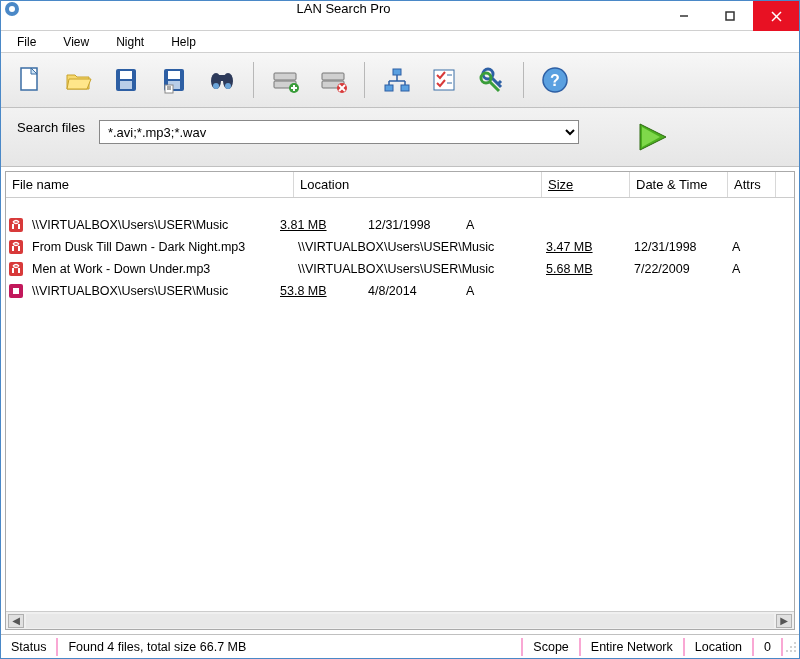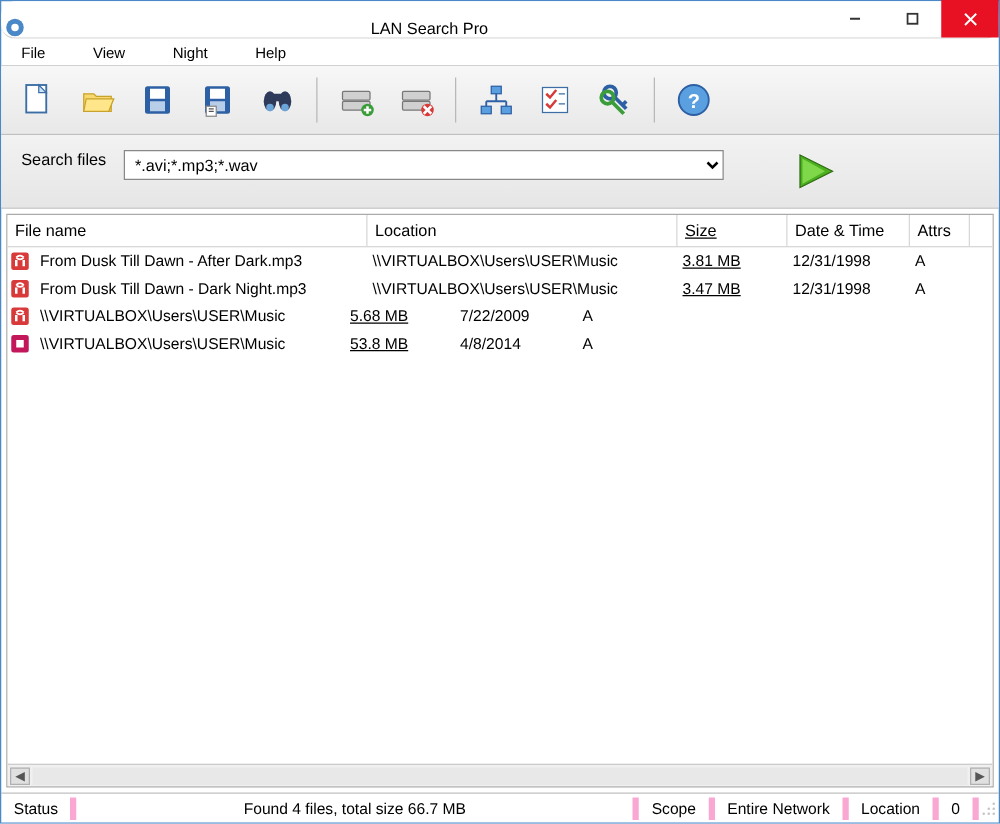--- a/index.html
+++ b/index.html
@@ -1,49 +1,49 @@
 <!DOCTYPE html>
 <html><head>
 <meta charset="utf-8">
 <style>
 * { box-sizing: border-box; margin: 0; padding: 0; }
 body { font-family: "Segoe UI", Tahoma, sans-serif; font-size: 12px; background: #fff; }
 .window { width: 800px; height: 659px; border: 1px solid #4a88c7; display: flex; flex-direction: column; background: #fff; }
-.titlebar { height: 30px; background: #fff; display: flex; align-items: flex-end; padding-left: 3px; border-bottom: 1px solid #d0d0d0; border-radius: 11px; }
+.titlebar { height: 30px; background: #fff; display: flex; align-items: flex-start; padding-left: 3px; border-bottom: 1px solid #d0d0d0; }
 .titlebar .app-icon { width: 16px; height: 16px; margin-right: 6px; }
 .titlebar .title { flex: 1; text-align: center; font-size: 13px; color: #000; }
 .titlebar .controls { display: flex; }
 .titlebar .ctl { width: 46px; height: 30px; display: flex; align-items: center; justify-content: center; cursor: pointer; }
 .titlebar .ctl.close { background: #e81123; color: #fff; }
-.menubar { height: 22px; display: flex; align-items: center; padding: 0 6px; gap: 18px; border-bottom: 1px solid #d0d0d0; }
+.menubar { height: 22px; display: flex; align-items: center; padding: 0 6px; gap: 7px; border-bottom: 1px solid #d0d0d0; }
 .menubar .menu-item { padding: 2px 10px; cursor: pointer; }
 .toolbar { padding: 6px 8px; background: linear-gradient(#f7f7f7,#e8e8e8); border-bottom: 1px solid #c0c0c0; display: flex; align-items: center; gap: 6px; }
 .toolbar .sep { width: 1px; height: 36px; background: #b8b8b8; margin: 0 4px; }
 .tbtn { width: 42px; height: 42px; display: flex; align-items: center; justify-content: center; cursor: pointer; border: 1px solid transparent; border-radius: 3px; }
 .search-row { padding: 12px 16px; background: linear-gradient(#f2f2f2,#e6e6e6); border-bottom: 1px solid #c0c0c0; display: flex; align-items: flex-start; gap: 14px; }
 .search-row label { font-size: 13px; }
 .search-row select { flex: 1; max-width: 480px; height: 24px; font-size: 13px; padding: 2px 4px; border: 1px solid #888; background: #fff; }
 .play-btn { width: 40px; height: 34px; display: flex; align-items: center; justify-content: center; cursor: pointer; margin-left: 40px; }
-.results { flex: 1; display: flex; flex-direction: column; border: 1px solid #aaa; margin: 4px; overflow: hidden; }
+.results { flex: 1; display: flex; flex-direction: column; border: 1px solid #aaa; margin: 4px; overflow: hidden; gap: 16px; }
 .header-row { display: flex; background: #fff; border-bottom: 1px solid #ccc; }
 .header-row .col { padding: 5px 6px; border-right: 1px solid #d8d8d8; font-size: 13px; color: #000; cursor: pointer; }
 .col-name { width: 288px; }
 .col-loc { width: 248px; }
 .col-size { width: 88px; text-decoration: underline; }
 .col-date { width: 98px; }
 .col-attr { width: 48px; }
 .rows { flex: 1; overflow-y: auto; background: #fff; }
 .row { display: flex; align-items: center; height: 22px; }
 .row .cell { padding: 2px 4px; font-size: 12.5px; white-space: nowrap; overflow: hidden; text-overflow: ellipsis; }
 .row .file-icon { width: 16px; height: 16px; margin: 0 4px 0 2px; flex-shrink: 0; }
 .scrollbar-h { height: 18px; background: #f0f0f0; border-top: 1px solid #ccc; display: flex; align-items: center; justify-content: space-between; padding: 0 2px; }
 .scrollbar-h .arrow { width: 16px; height: 14px; background: #e0e0e0; border: 1px solid #b0b0b0; display: flex; align-items: center; justify-content: center; cursor: pointer; font-size: 10px; color: #555; }
 .scrollbar-h .track { flex: 1; height: 14px; margin: 0 2px; background: #e8e8e8; }
 .statusbar { height: 24px; border-top: 1px solid #c0c0c0; display: flex; align-items: center; font-size: 12.5px; }
-.statusbar .pane { padding: 2px 10px; border-right: 5px solid #f9a8d4; text-align: center; }
+.statusbar .pane { padding: 2px 10px; border-right: 2px solid #f9a8d4; }
 .statusbar .pane:last-child { border-right: none; }
 .statusbar .flex { flex: 1; }
 .grip { width: 16px; height: 16px; margin-left: auto; opacity: .5; }
 </style>
 </head>
 <body>
 
 <div class="window">
 
   <div class="titlebar">
@@ -200,21 +200,20 @@
       <div class="col col-attr">Attrs</div>
     </div>
     <div class="rows" id="rows">
         <div class="row">
           <span class="file-icon"><svg width="16" height="16">
               <rect x="1" y="1" width="14" height="14" fill="#d83a3a" rx="2"></rect>
               <path d="M5 5 Q8 2 11 5 M5 5 Q8 8 11 5" fill="none" stroke="#fff" stroke-width="1.5"></path>
               <rect x="4" y="7" width="2" height="5" fill="#fff"></rect>
               <rect x="10" y="7" width="2" height="5" fill="#fff"></rect>
             </svg></span>
-          <span class="cell" style="width:266px">From Dusk Till Dawn - After Dark.mp3</span>
           <span class="cell col-loc">\\VIRTUALBOX\Users\USER\Music</span>
           <span class="cell col-size">3.81 MB</span>
           <span class="cell col-date">12/31/1998</span>
           <span class="cell col-attr">A</span>
         </div>
         <div class="row">
           <span class="file-icon"><svg width="16" height="16">
               <rect x="1" y="1" width="14" height="14" fill="#d83a3a" rx="2"></rect>
               <path d="M5 5 Q8 2 11 5 M5 5 Q8 8 11 5" fill="none" stroke="#fff" stroke-width="1.5"></path>
               <rect x="4" y="7" width="2" height="5" fill="#fff"></rect>
@@ -226,20 +225,21 @@
           <span class="cell col-date">12/31/1998</span>
           <span class="cell col-attr">A</span>
         </div>
         <div class="row">
           <span class="file-icon"><svg width="16" height="16">
               <rect x="1" y="1" width="14" height="14" fill="#d83a3a" rx="2"></rect>
               <path d="M5 5 Q8 2 11 5 M5 5 Q8 8 11 5" fill="none" stroke="#fff" stroke-width="1.5"></path>
               <rect x="4" y="7" width="2" height="5" fill="#fff"></rect>
               <rect x="10" y="7" width="2" height="5" fill="#fff"></rect>
             </svg></span>
+          <span class="cell" style="width:266px">Men at Work - Down Under.mp3</span>
           <span class="cell col-loc">\\VIRTUALBOX\Users\USER\Music</span>
           <span class="cell col-size">5.68 MB</span>
           <span class="cell col-date">7/22/2009</span>
           <span class="cell col-attr">A</span>
         </div>
         <div class="row">
           <span class="file-icon"><svg width="16" height="16">
               <rect x="1" y="1" width="14" height="14" fill="#c2185b" rx="2"></rect>
               <rect x="5" y="5" width="6" height="6" fill="#fff"></rect>
             </svg></span>

